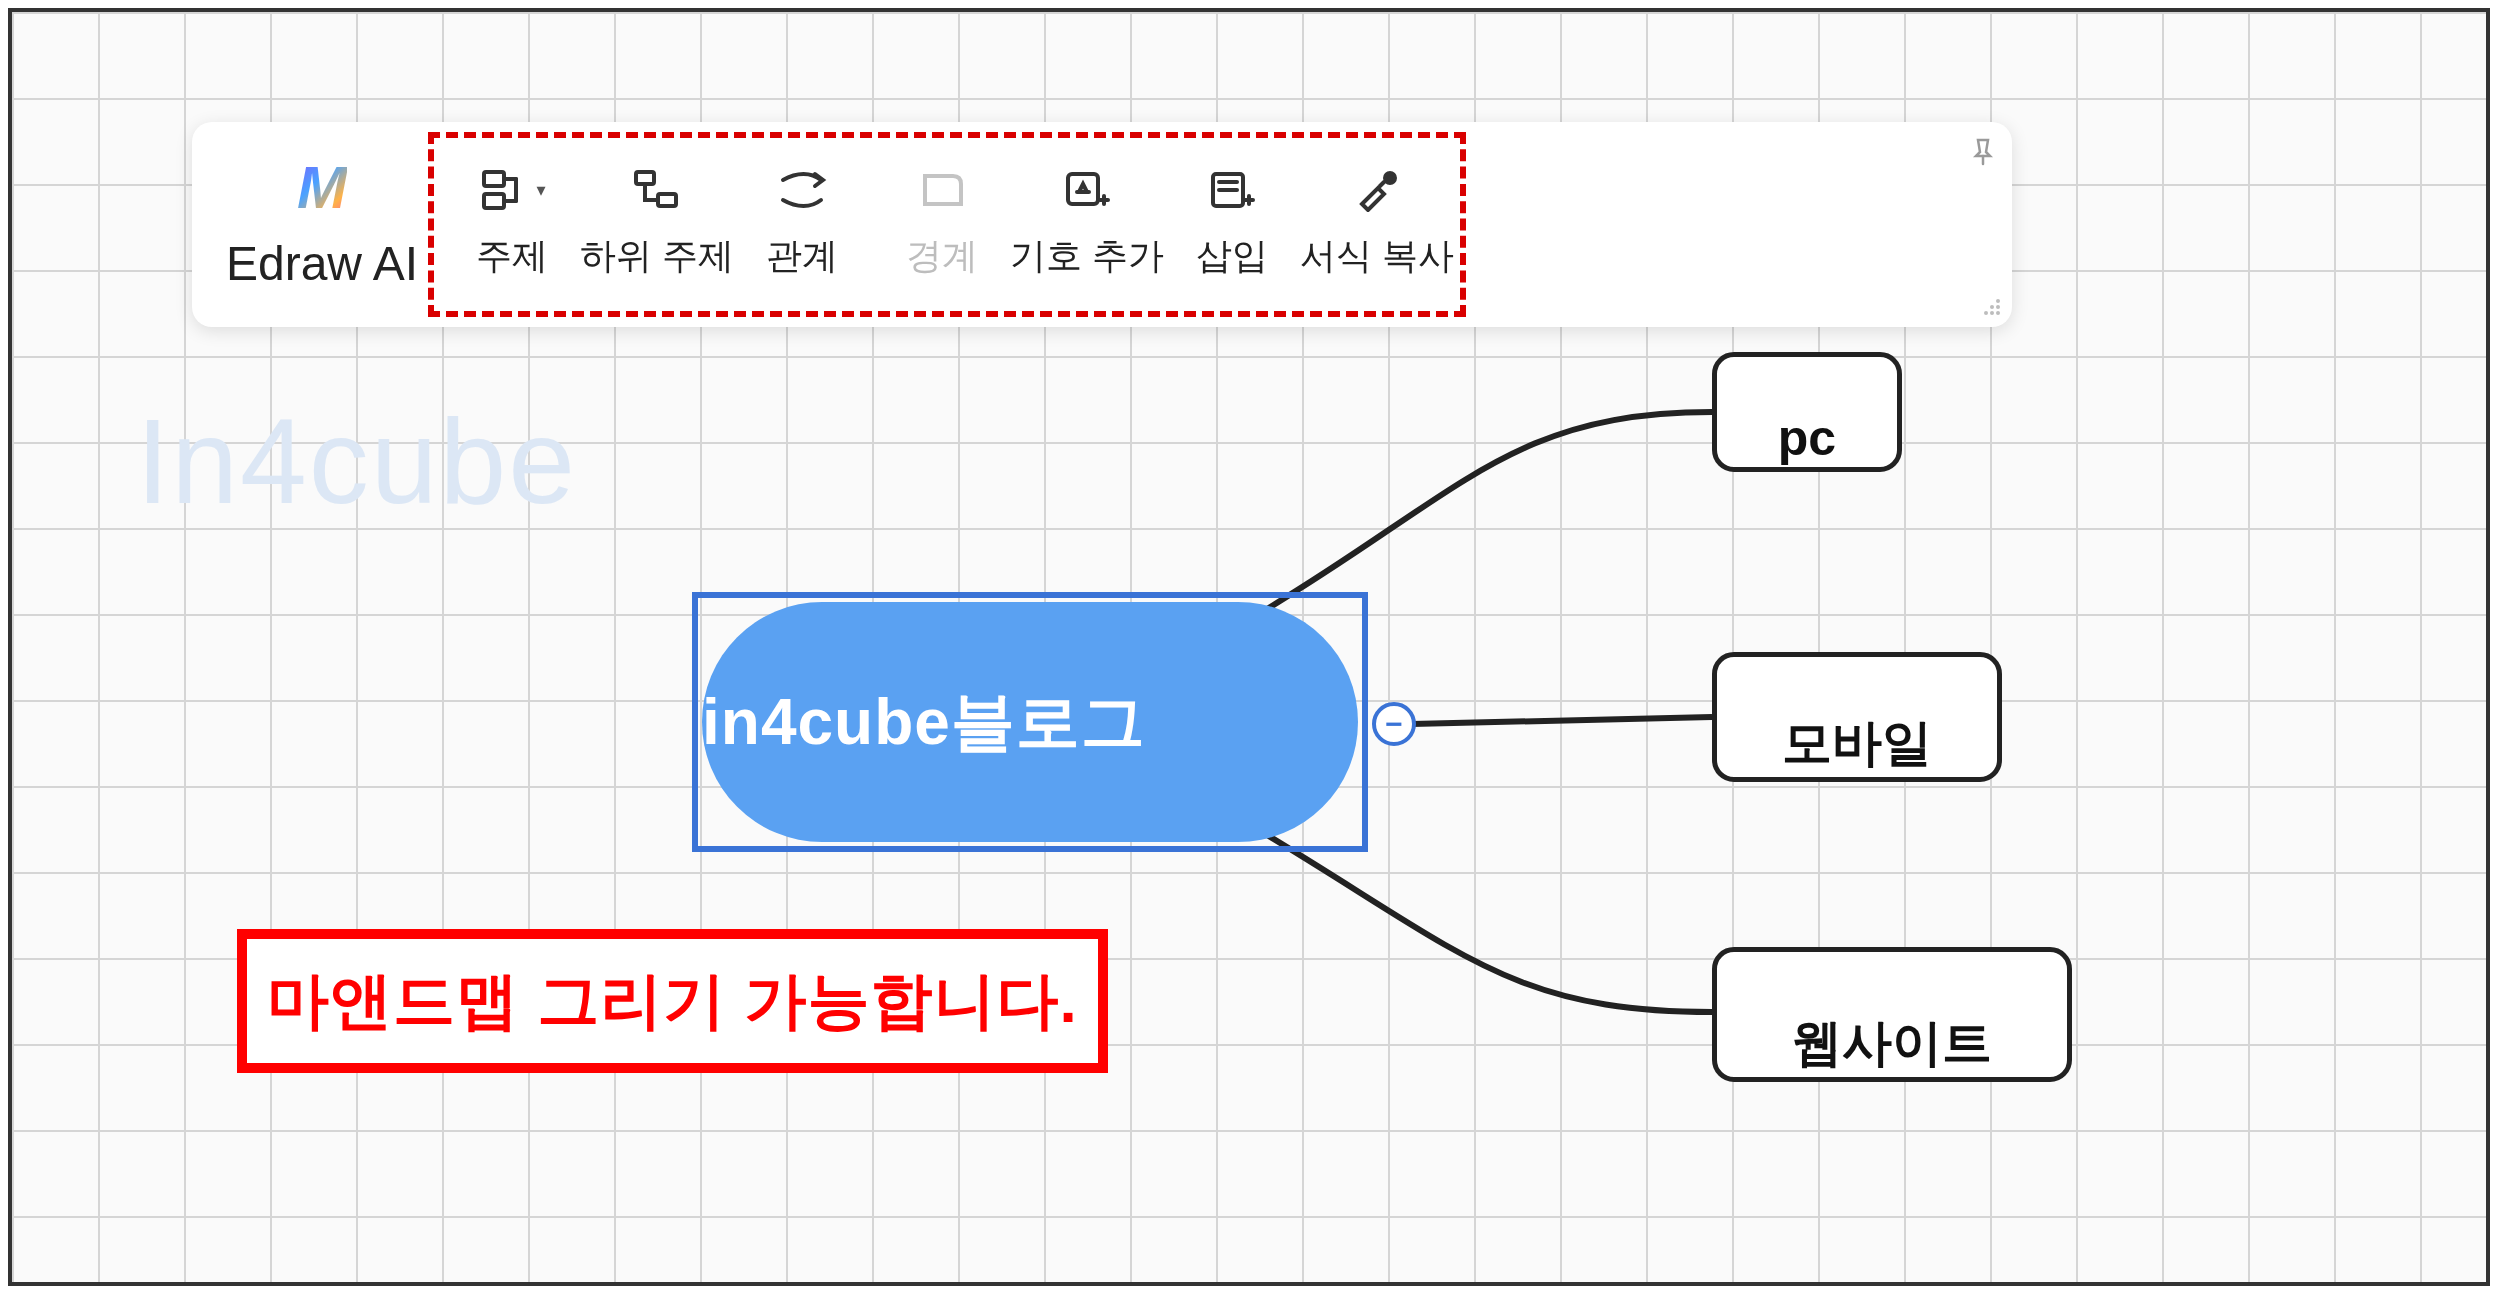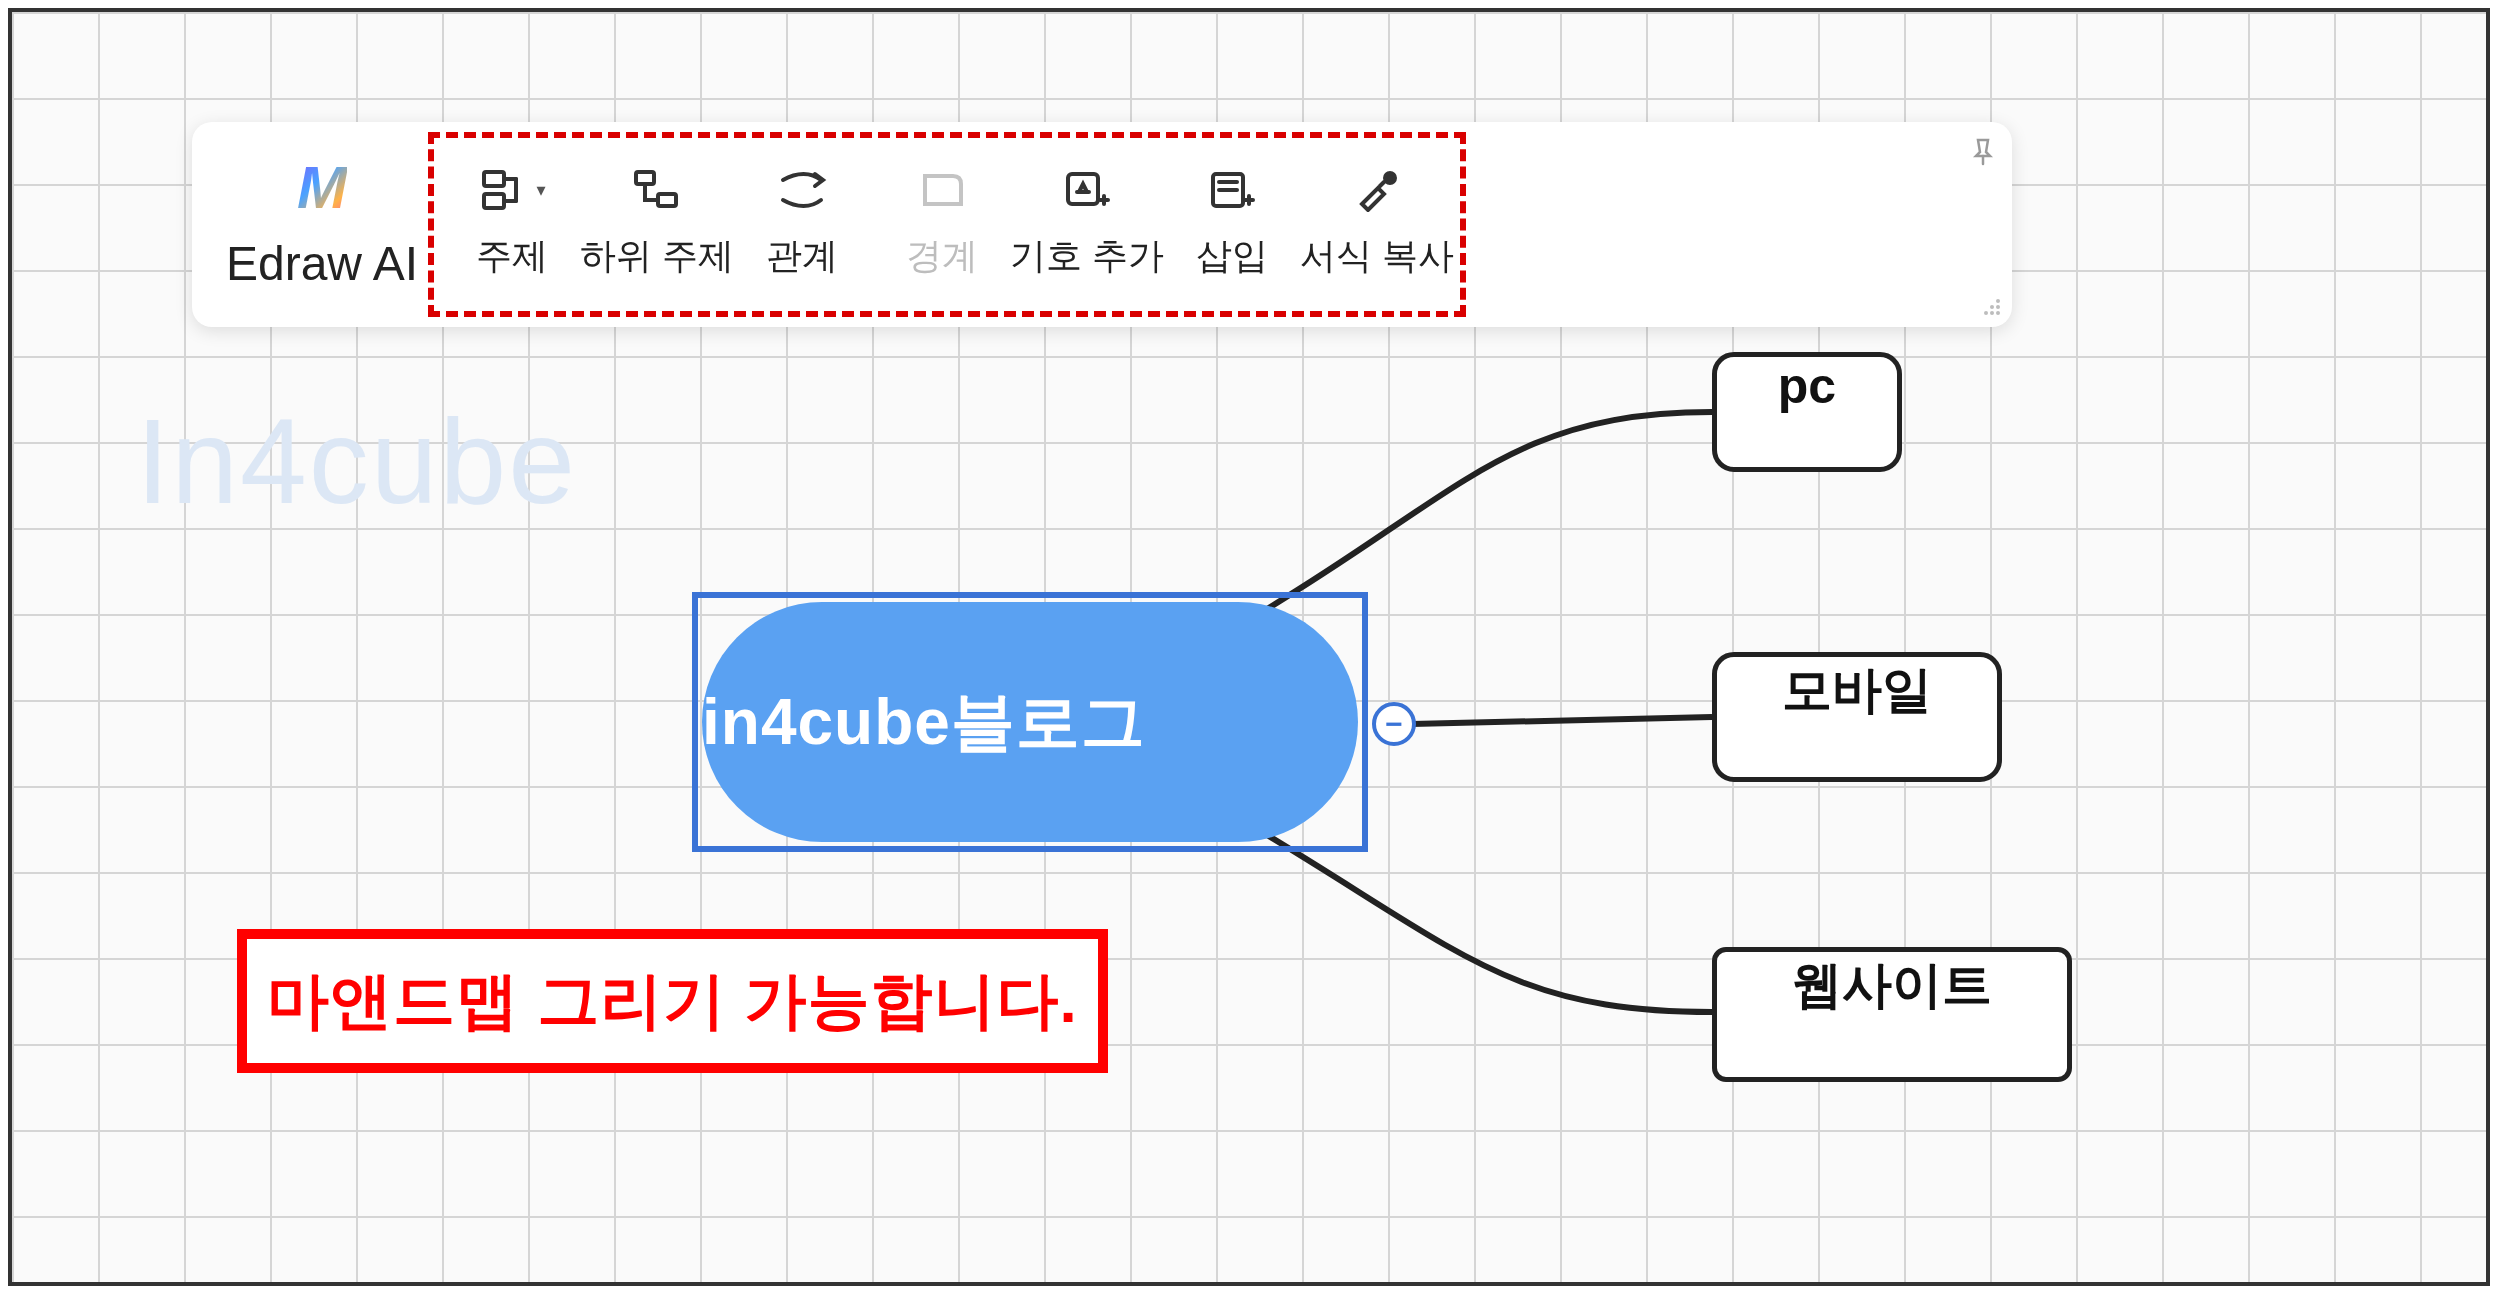--- a/index.html
+++ b/index.html
@@ -141,26 +141,26 @@
       display: flex; align-items: center; justify-content: center;
       font-size: 30px; color: #3a73d6; font-weight: 700;
       line-height: 1;
     }
 
     .child-node {
       position: absolute;
       background: #fff;
       border: 5px solid #222;
       border-radius: 22px;
-      display: flex; align-items: flex-start; justify-content: center;
+      display: flex; align-items: flex-end; justify-content: center;
       font-size: 50px; font-weight: 600; color: #111;
     }
     .child-pc     { left: 1700px; top: 340px;  width: 190px; height: 120px; }
     .child-mobile { left: 1700px; top: 640px;  width: 290px; height: 130px; }
-    .child-web    { left: 1700px; top: 935px;  width: 360px; height: 135px; border-radius: 14px; }
+    .child-web    { left: 1700px; top: 935px;  width: 360px; height: 135px; }
 
     
     .connectors {
       position: absolute; left: 0; top: 0;
       width: 100%; height: 100%;
       pointer-events: none;
     }
 
     
     .annotation {

